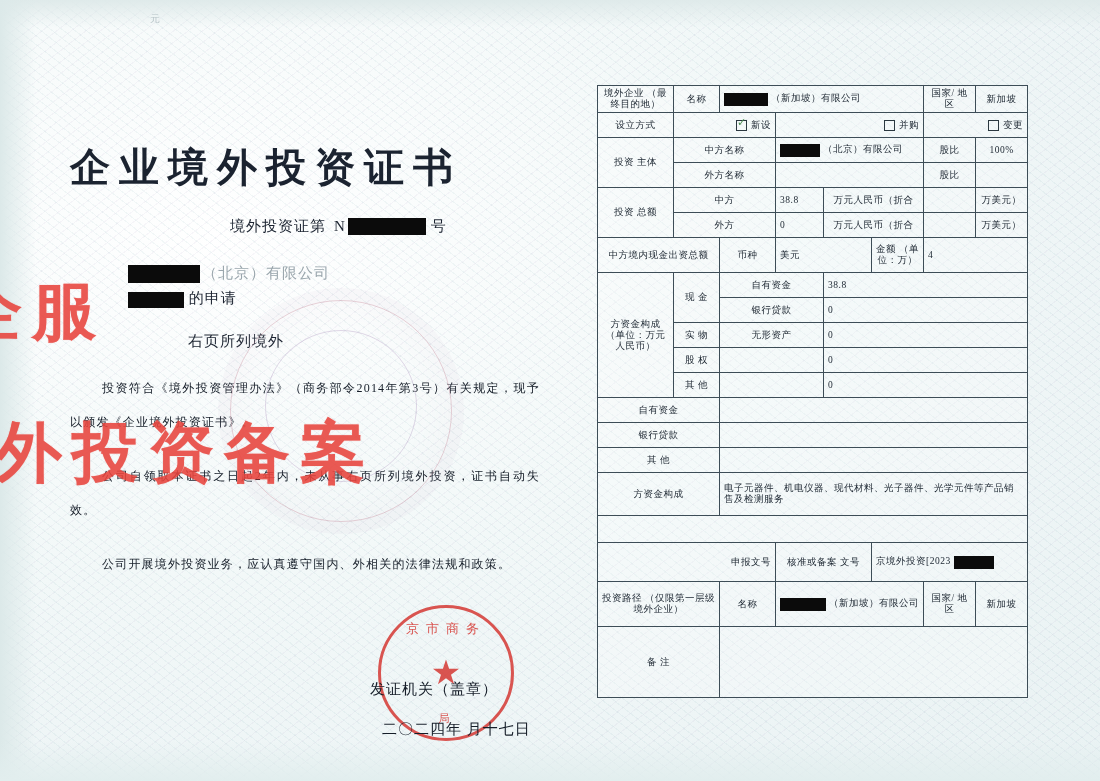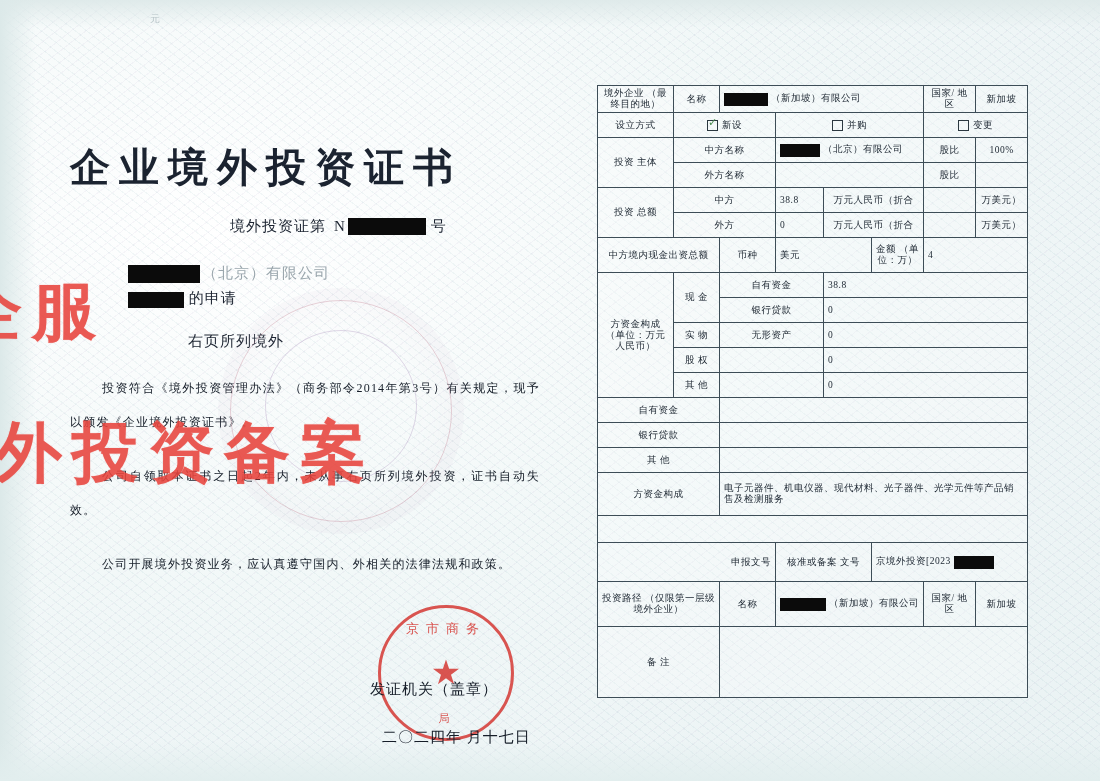--- a/index.html
+++ b/index.html
@@ -156,21 +156,21 @@
     left: 10px;
     top: 80px;
     font-size: 15px;
     color: #151d28;
     letter-spacing: 1px;
     white-space: nowrap;
   }
   .date-line {
     position: absolute;
     left: 22px;
-    top: 128px;
+    top: 120px;
     font-size: 15px;
     color: #151d28;
     letter-spacing: 1px;
     white-space: nowrap;
   }
 
   
   .table-wrap {
     position: absolute;
     left: 597px;
@@ -229,21 +229,21 @@
     margin-right: 4px;
   }
   .chk.checked::after {
     content: "✓";
     position: absolute;
     left: 0px;
     top: -5px;
     font-size: 11px;
     color: #4a8d50;
   }
-  .mode-cell { text-align: center; }
+  .mode-cell { text-align: right; }
 
   
   .watermark {
     position: absolute;
     left: 0;
     width: 1100px;
     text-align: left;
     color: #e8433c;
     font-weight: bold;
     font-family: "Liberation Serif", "DejaVu Serif", serif;

